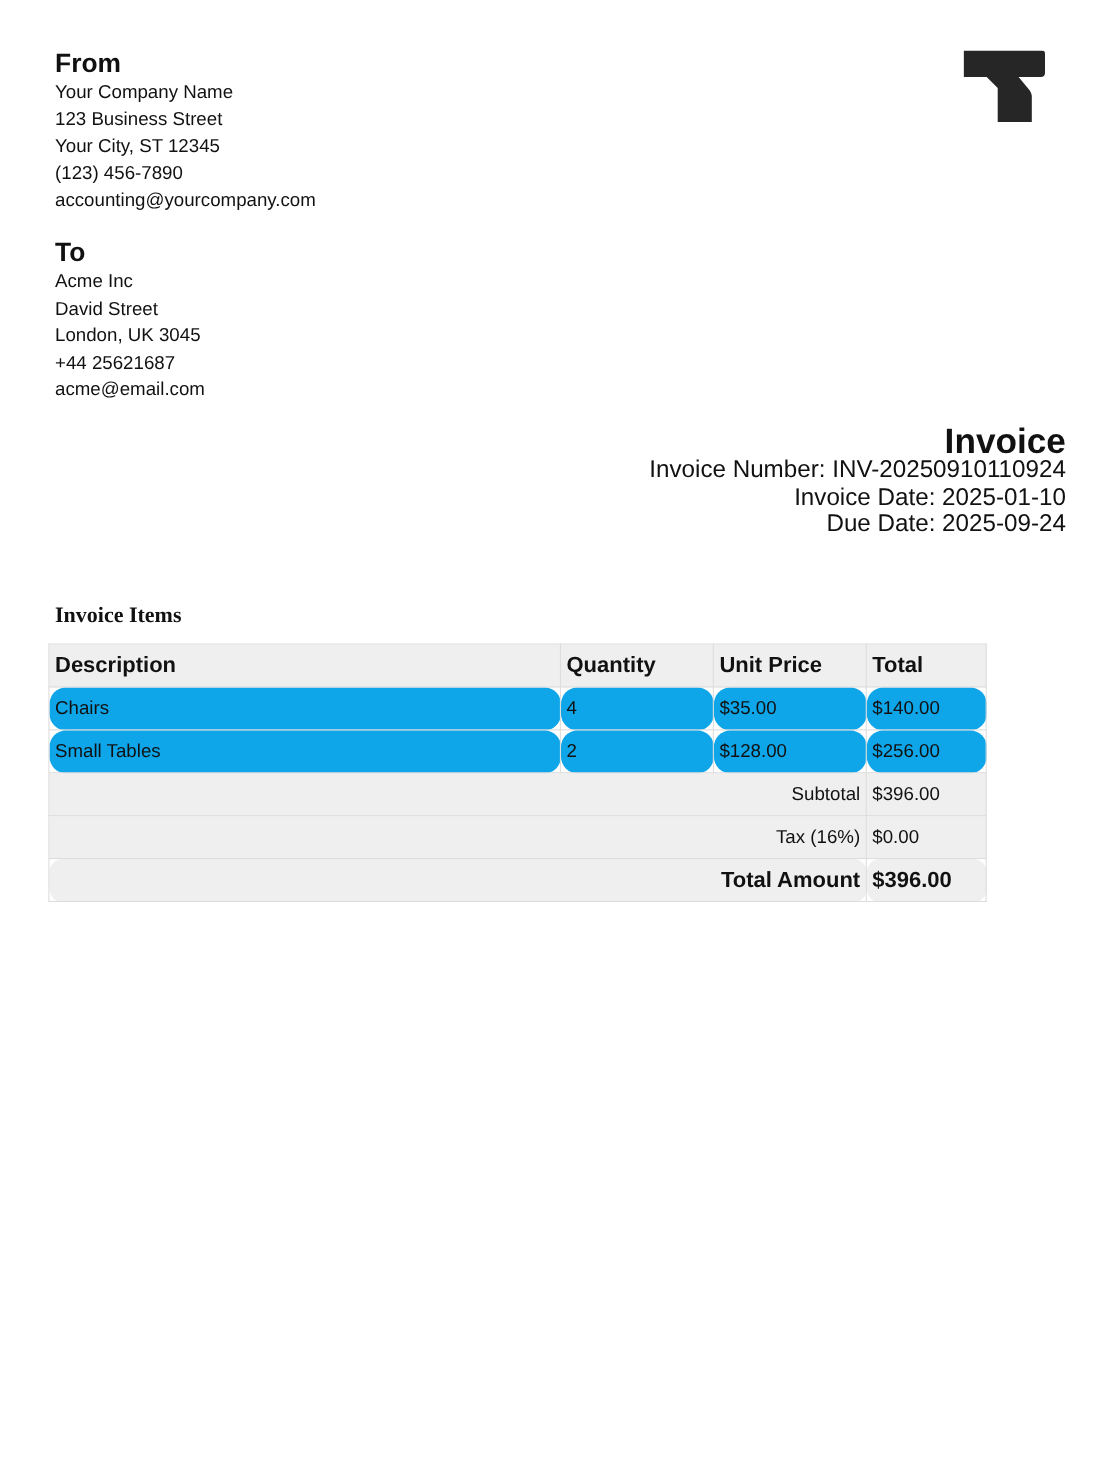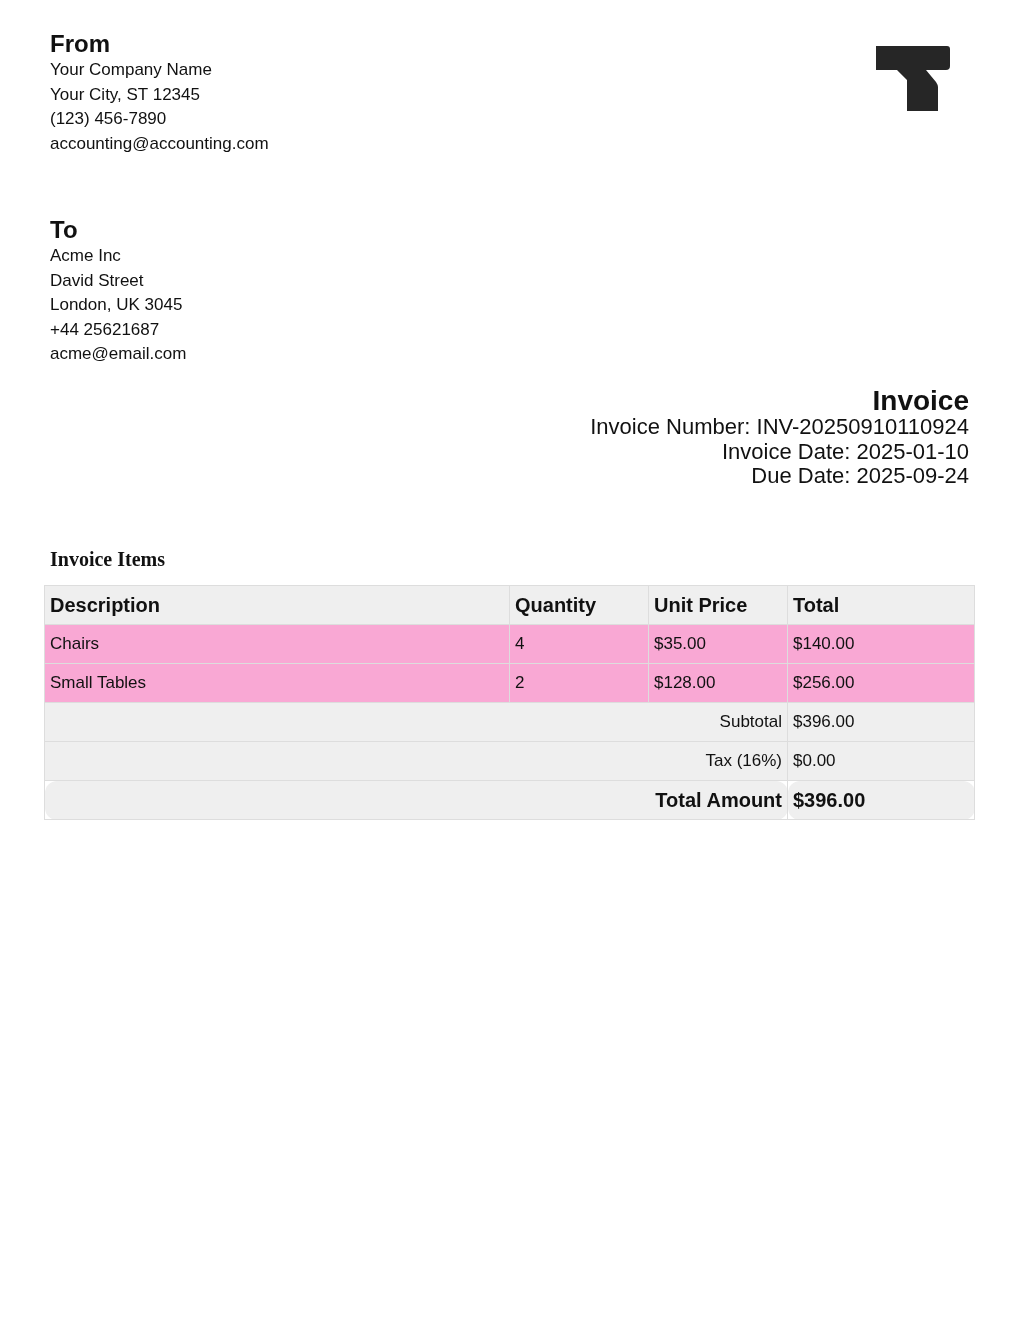--- a/index.html
+++ b/index.html
@@ -1,43 +1,44 @@
 <!DOCTYPE html>
 <html><head>
 <meta charset="utf-8">
 <style>
   html, body { margin: 0; padding: 0; background: #ffffff; }
   body { width: 1016px; height: 1337px; position: relative; font-family: "Liberation Sans", sans-serif; color: #111; }
   .party { position: absolute; left: 50px; }
   .party h2 { margin: 0; font-size: 24px; font-weight: bold; line-height: 28px; }
   .party .line { font-size: 17px; line-height: 24.5px; }
-  #from { top: 30px; }
+  #from { top: 44px; }
   #to { top: 216px; }
   .logo { position: absolute; left: 876px; top: 46px; width: 74px; height: 65px; }
   .invmeta { position: absolute; right: 47px; top: 387px; text-align: right; }
-  .invmeta h2 { margin: 0; font-size: 28px; font-weight: bold; line-height: 28px; }
+  .invmeta h2 { margin: 0; font-size: 32px; font-weight: bold; line-height: 28px; }
   .invmeta .line { font-size: 22px; line-height: 24.5px; }
   .items-title { position: absolute; left: 50px; top: 548px; font-size: 20px; font-weight: bold; font-family: Liberation Serif, serif; }
-  table { position: absolute; left: 44px; top: 585px; width: 931px; border-collapse: collapse; font-size: 17px; }
+  table { position: absolute; left: 44px; top: 585px; width: 853px; border-collapse: collapse; font-size: 17px; }
   td, th { border: 1.5px solid #dddddd; padding: 0 5px; height: 38px; text-align: left; }
   th { background: #efefef; font-size: 20px; font-weight: bold; }
-  tr.item td { background: #f9a8d4; }
+  tr.item td { background: #0ea5e9; border-radius: 15px; }
   tr.sum td { background: #efefef; }
   td.r { text-align: right; }
   tr.grand td { font-size: 20px; font-weight: bold; border-radius: 12px; }
 </style>
 </head>
 <body>
 
 <div id="from" class="party">
   <h2>From</h2>
   <div class="line">Your Company Name</div>
+  <div class="line">123 Business Street</div>
   <div class="line">Your City, ST 12345</div>
   <div class="line">(123) 456-7890</div>
-  <div class="line">accounting@accounting.com</div>
+  <div class="line">accounting@yourcompany.com</div>
 </div>
 
 <div class="logo">
   <svg width="74" height="65" viewBox="0 0 74 65">
     <path d="M0 0 H71 Q74 0 74 3 V20 Q74 24 70 24 H49 Q51 24 50 24 L60 36 Q62 39 62 41 V65 H31 V34 L21 24 H0 Z" fill="#262626"></path>
   </svg>
 </div>
 
 <div id="to" class="party">
   <h2>To</h2>

